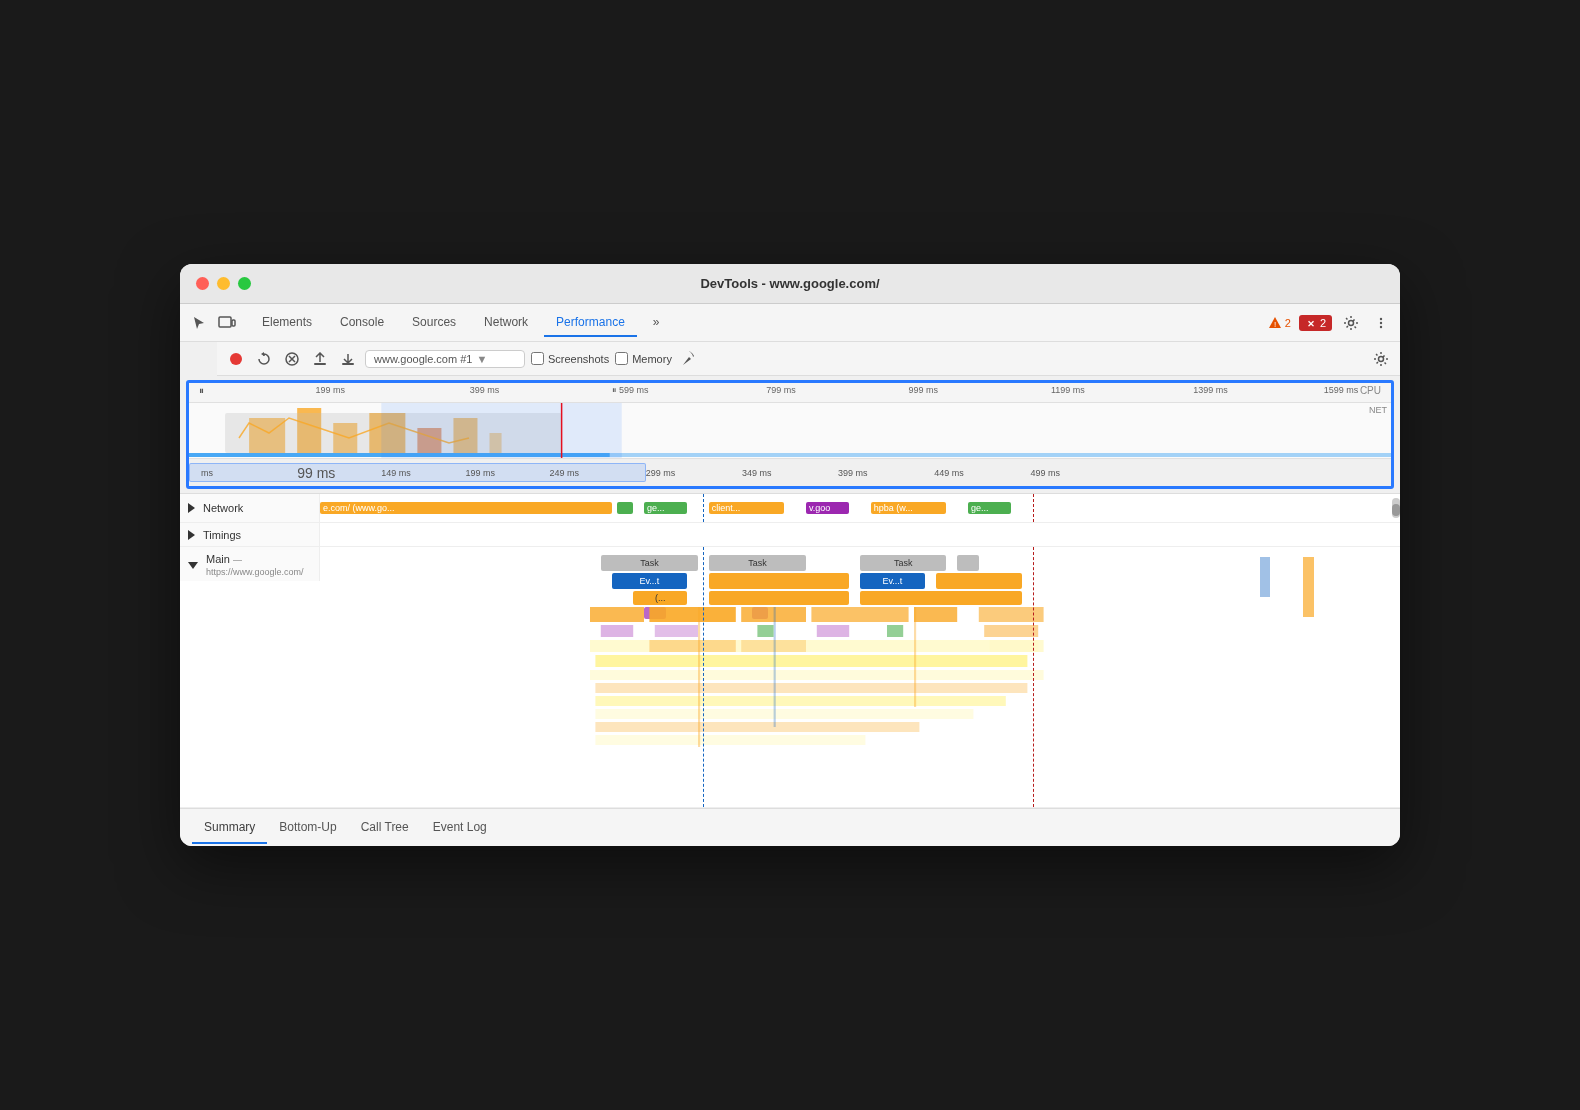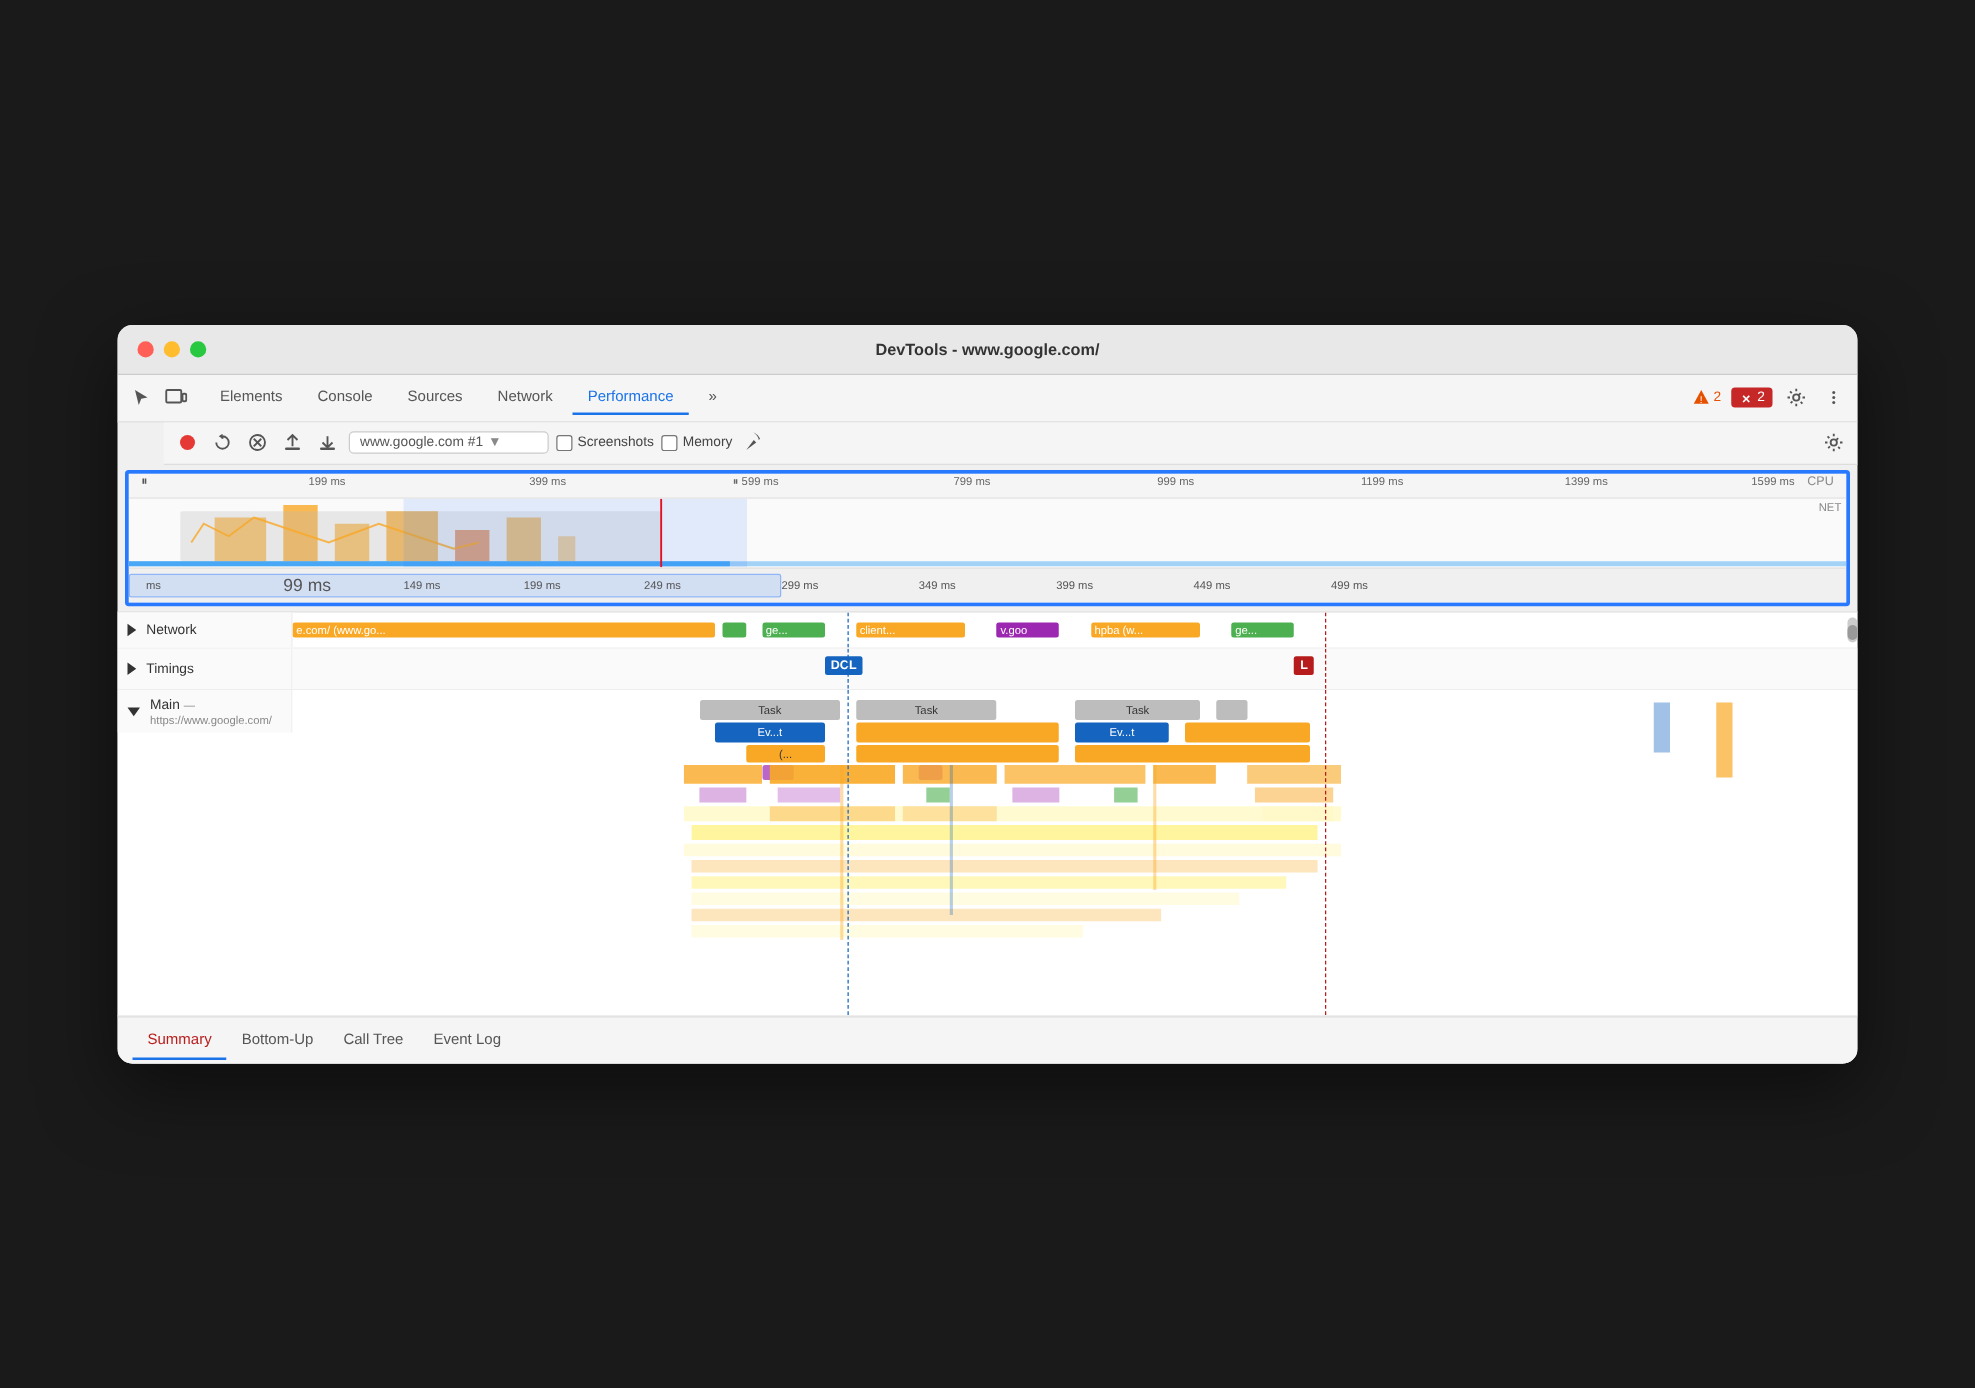--- a/index.html
+++ b/index.html
@@ -5,21 +5,21 @@
     * { box-sizing: border-box; margin: 0; padding: 0; }
     body {
       background: #1a1a1a;
       display: flex;
       justify-content: center;
       align-items: center;
       min-height: 100vh;
       font-family: -apple-system, BlinkMacSystemFont, 'Helvetica Neue', Arial, sans-serif;
     }
     .window {
-      width: 1392px;
+      width: 1220px;
       background: #f0f0f0;
       border-radius: 12px;
       box-shadow: 0 20px 60px rgba(0,0,0,0.5);
       overflow: hidden;
     }
     .title-bar {
       background: #e8e8e8;
       border-bottom: 1px solid #ccc;
       padding: 12px 16px;
       display: flex;
@@ -273,21 +273,21 @@
       height: 38px;
     }
     .bottom-tab {
       padding: 8px 12px;
       font-size: 12px;
       color: #555;
       cursor: pointer;
       border-bottom: 2px solid transparent;
     }
     .bottom-tab.active {
-      color: #b91c1c;
+      color: #404040;
       border-bottom: 2px solid #1a73e8;
     }
     .triangle-right {
       display: inline-block;
       width: 0;
       height: 0;
       border-top: 5px solid transparent;
       border-bottom: 5px solid transparent;
       border-left: 7px solid #333;
       margin-right: 4px;
@@ -516,28 +516,20 @@
         </div>
       </div>
     </div>
 
 
     <div class="track-row timings-row">
       <div class="track-label">
         <span class="triangle-right"></span>
         <span>Timings</span>
       </div>
-      <div class="track-content" style="height:32px;position:relative;background:#fafafa;">
-
-        <div class="timing-marker dcl-marker" style="left:34%;">DCL</div>
-
-        <div class="timing-marker l-marker" style="left:64%;">L</div>
-        <div class="dashed-vline" style="left:35.5%;background:none;"></div>
-        <div class="dashed-vline-red" style="left:66%;background:none;"></div>
-      </div>
     </div>
 
     <div class="track-row" style="align-items:flex-start;">
       <div class="track-label" style="min-height:32px;padding-top:6px;">
         <span class="triangle-down"></span>
         <span>Main <span style="font-size:9px;color:#888;">— https://www.google.com/</span></span>
       </div>
       <div class="track-content main-row-wrapper" style="height:260px;position:relative;background:white;">
 
         <div class="dashed-vline" style="left:35.5%;background:none;z-index:2;"></div>

